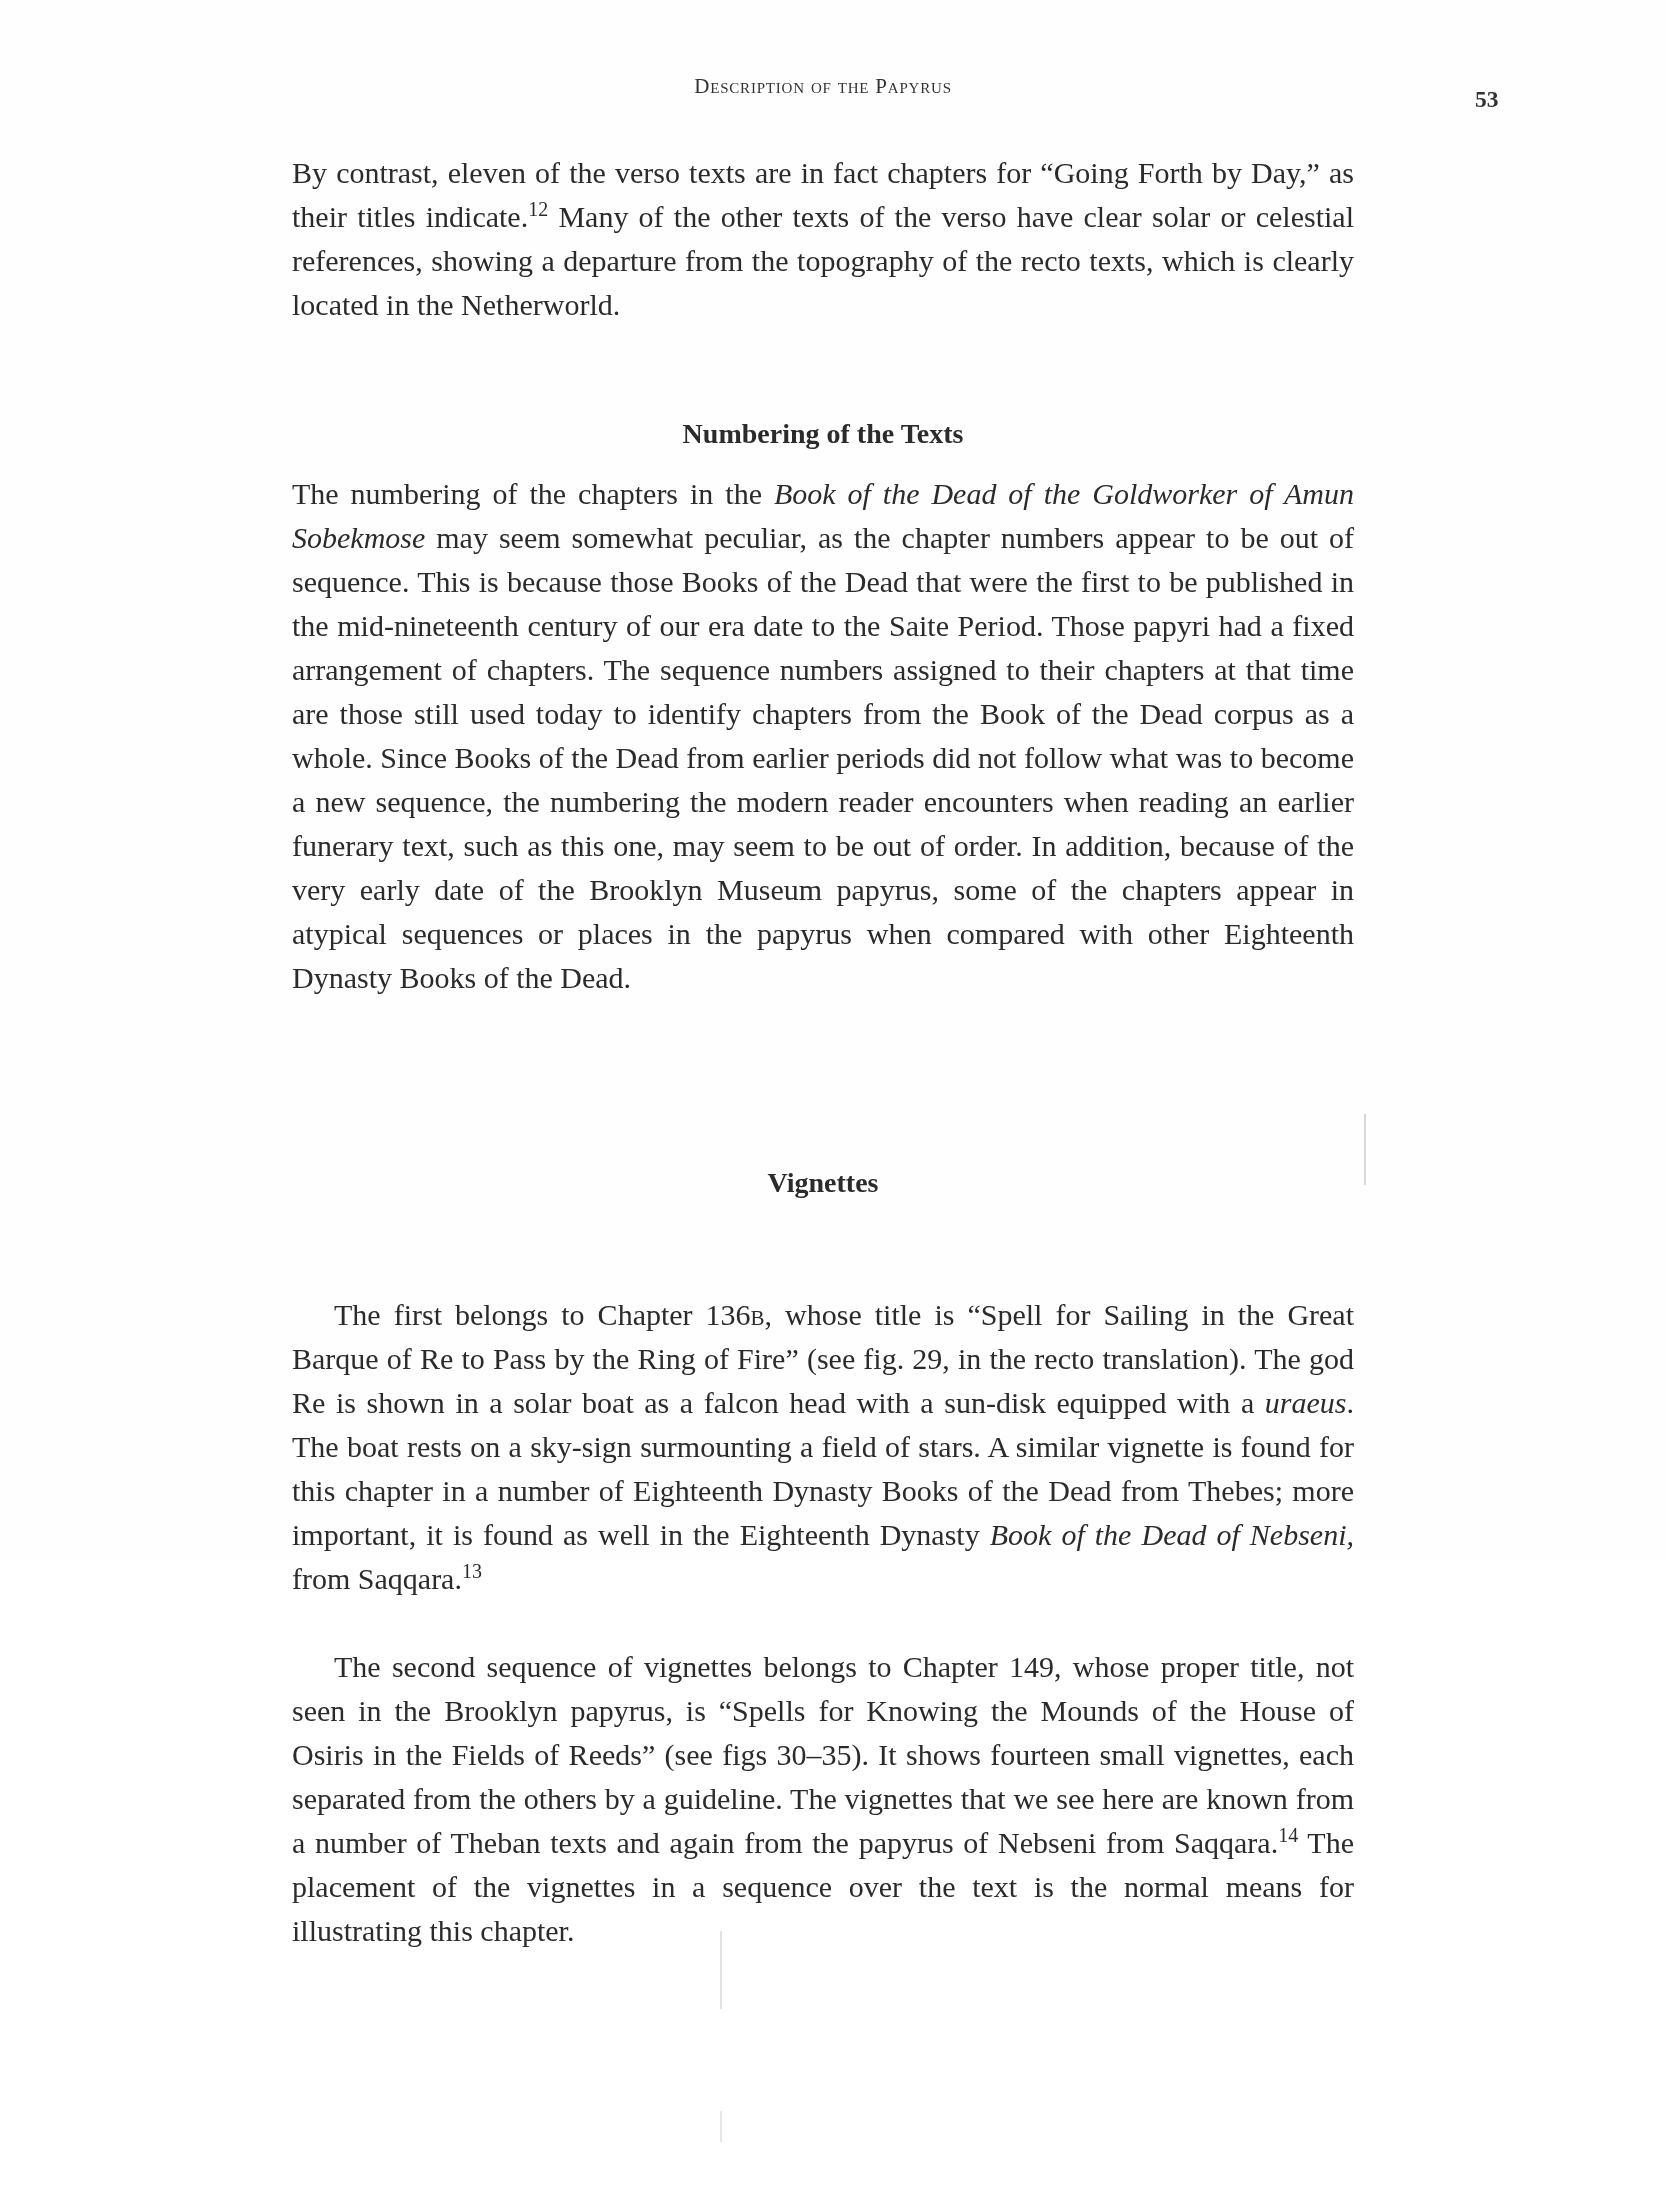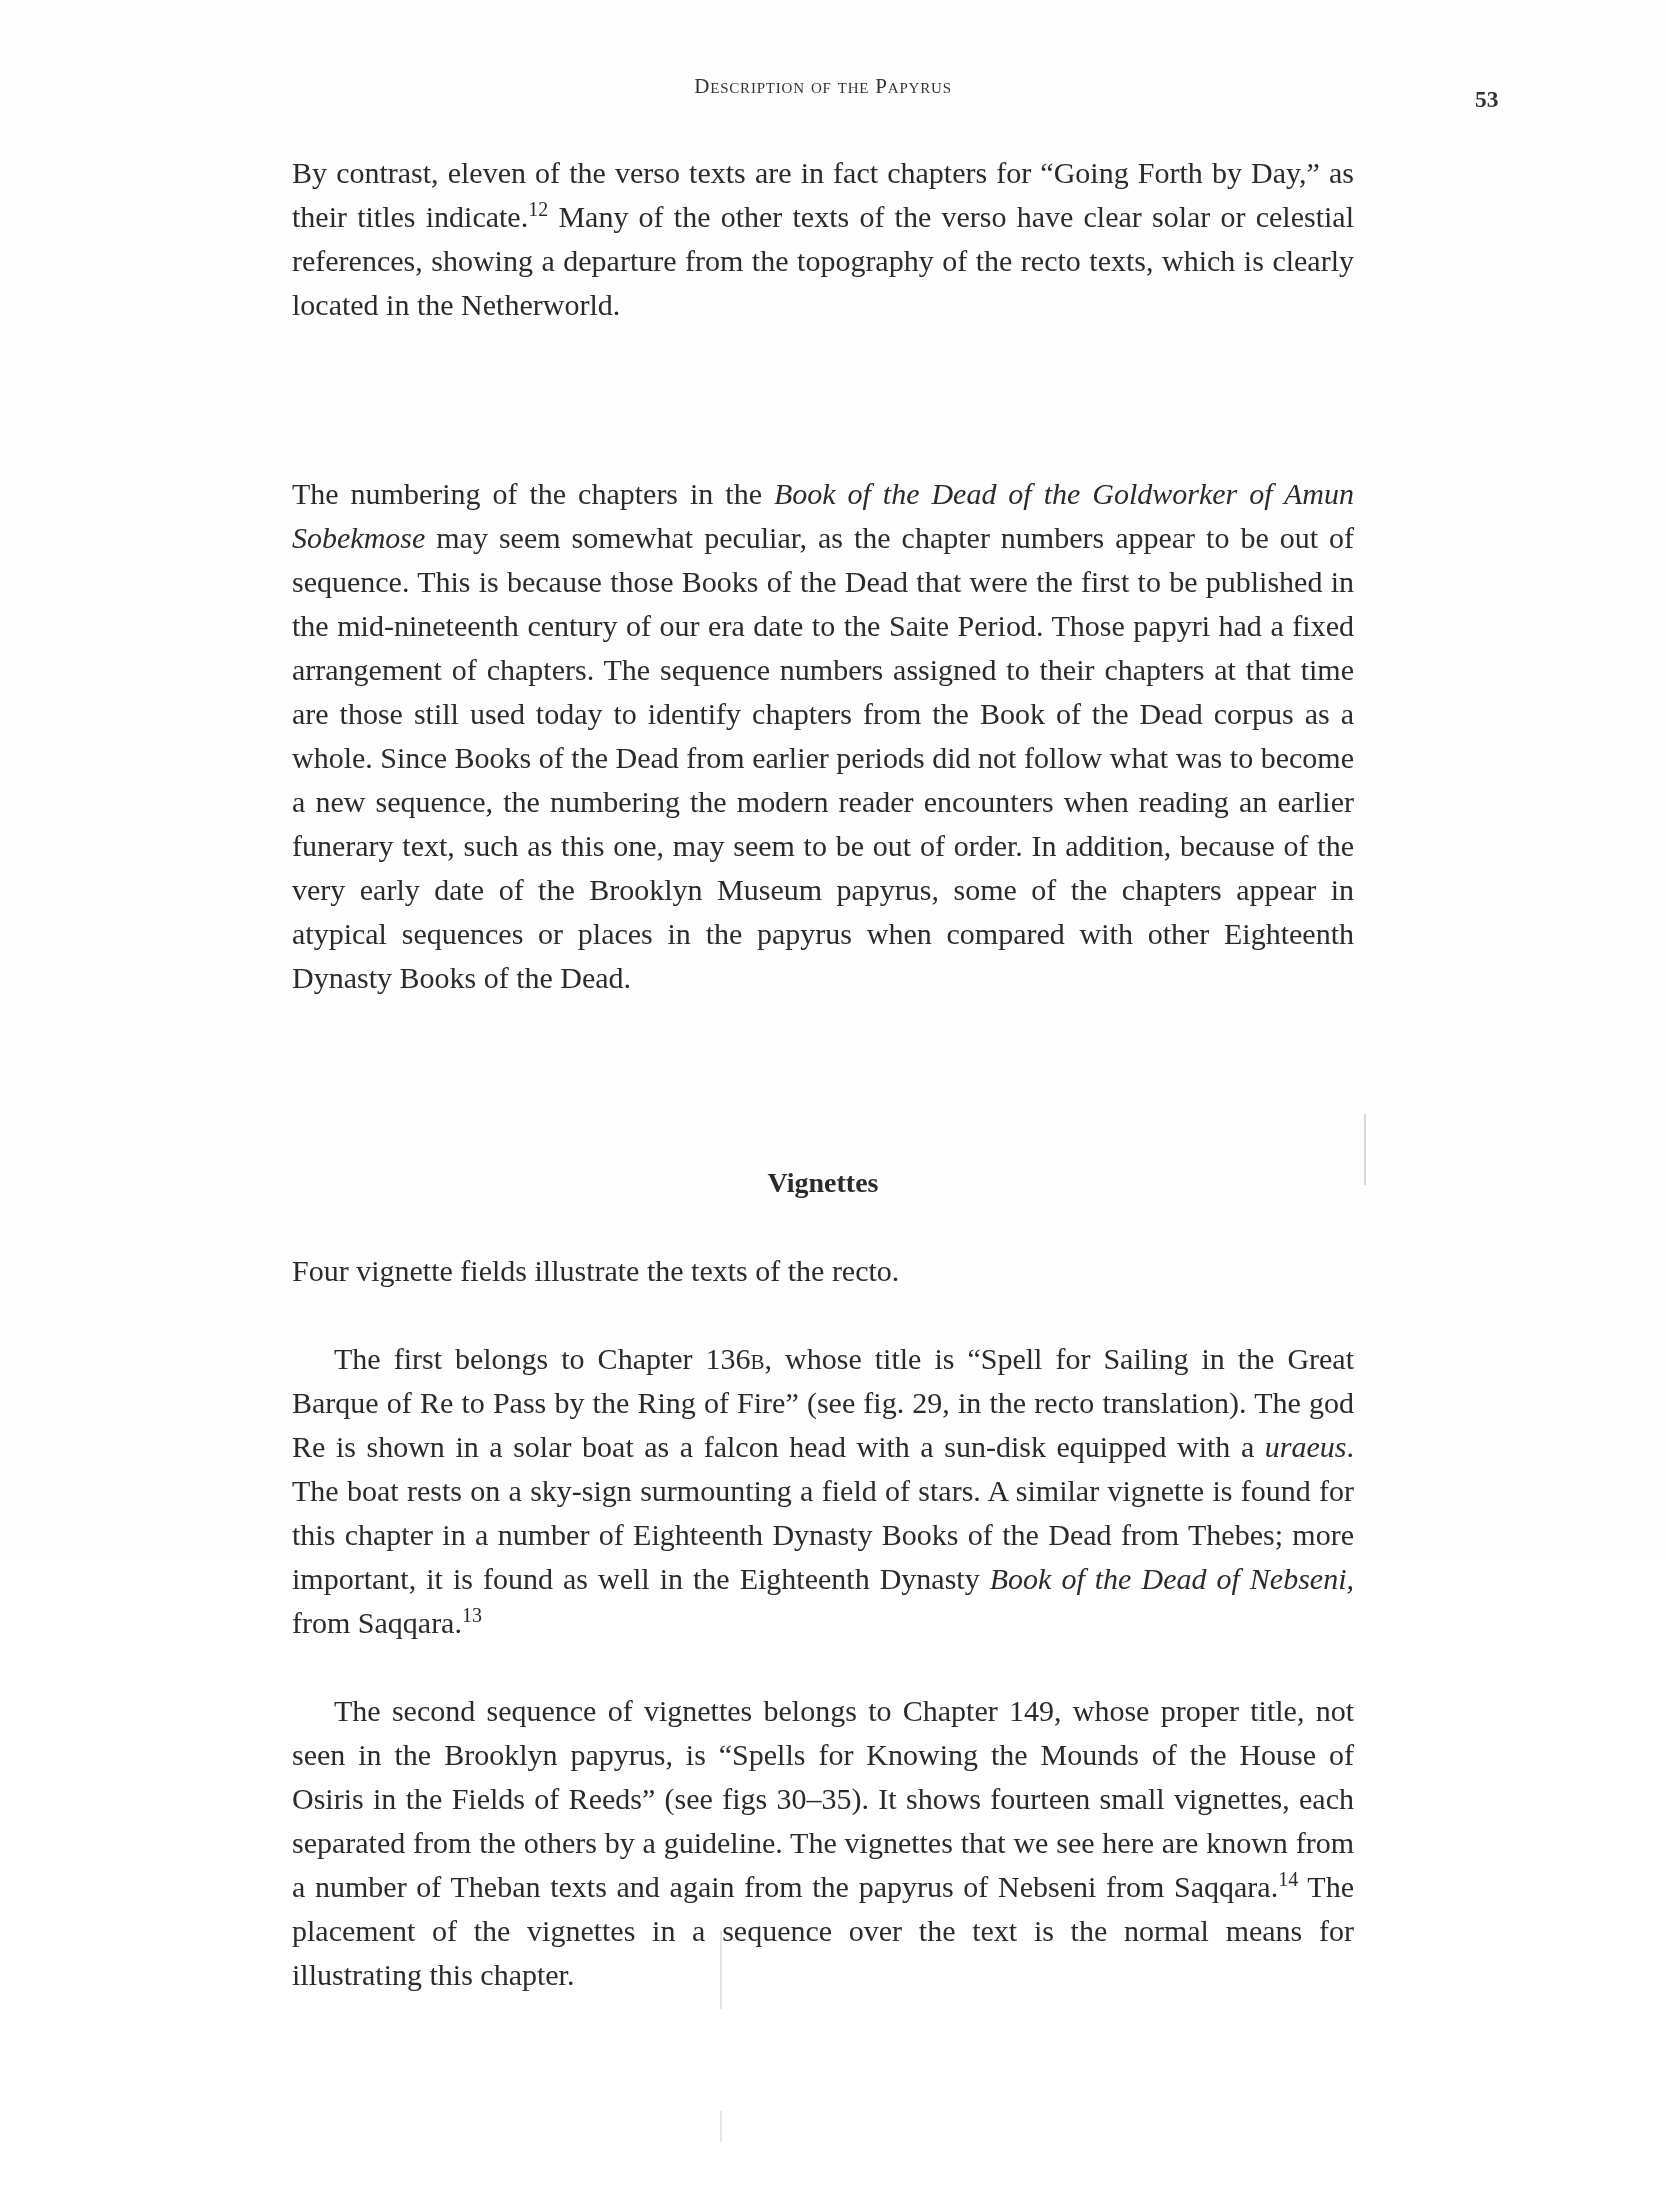--- a/index.html
+++ b/index.html
@@ -88,29 +88,29 @@
 
 <div class="page">
 
   <div class="running-head">Description of the Papyrus</div>
   <div class="page-number">53</div>
 
   <div class="body-text" style="top:151px;">
     <p><span>By contrast, eleven of the verso texts are in fact chapters for “Going Forth by Day,” as their titles indicate.</span><sup>12</sup><span> Many of the other texts of the verso have clear solar or celestial references, showing a departure from the topography of the recto texts, which is clearly located in the Netherworld.</span></p>
   </div>
 
+  <div class="heading" style="top:418px;">Numbering of the Texts</div>
 
   <div class="body-text" style="top:472px;">
     <p><span>The numbering of the chapters in the </span><em>Book of the Dead of the Goldworker of Amun Sobekmose</em><span> may seem somewhat peculiar, as the chapter numbers appear to be out of sequence. This is because those Books of the Dead that were the first to be published in the mid-nineteenth century of our era date to the Saite Period. Those papyri had a fixed arrangement of chapters. The sequence numbers assigned to their chapters at that time are those still used today to identify chapters from the Book of the Dead corpus as a whole. Since Books of the Dead from earlier periods did not follow what was to become a new sequence, the numbering the modern reader encounters when reading an earlier funerary text, such as this one, may seem to be out of order. In addition, because of the very early date of the Brooklyn Museum papyrus, some of the chapters appear in atypical sequences or places in the papyrus when compared with other Eighteenth Dynasty Books of the Dead.</span></p>
   </div>
 
   <div class="heading" style="top:1167px;">Vignettes</div>
 
   <div class="body-text" style="top:1249px;">
-    <p>Four vignette fields illustrate the texts of the recto.</p>
     <p class="indent"><span>The first belongs to Chapter 136</span><span class="sc">b</span><span>, whose title is “Spell for Sailing in the Great Barque of Re to Pass by the Ring of Fire” (see fig. 29, in the recto translation). The god Re is shown in a solar boat as a falcon head with a sun-disk equipped with a </span><em>uraeus</em><span>. The boat rests on a sky-sign surmounting a field of stars. A similar vignette is found for this chapter in a number of Eighteenth Dynasty Books of the Dead from Thebes; more important, it is found as well in the Eighteenth Dynasty </span><em>Book of the Dead of Nebseni,</em><span> from Saqqara.</span><sup>13</sup></p>
     <p class="indent"><span>The second sequence of vignettes belongs to Chapter 149, whose proper title, not seen in the Brooklyn papyrus, is “Spells for Knowing the Mounds of the House of Osiris in the Fields of Reeds” (see figs 30–35). It shows fourteen small vignettes, each separated from the others by a guideline. The vignettes that we see here are known from a number of Theban texts and again from the papyrus of Nebseni from Saqqara.</span><sup>14</sup><span> The placement of the vignettes in a sequence over the text is the normal means for illustrating this chapter.</span></p>
   </div>
 
   <div class="scan-mark" style="left:1364px; top:1114px; height:71px;"></div>
   <div class="scan-mark" style="left:720px; top:1931px; height:78px; background:#e2e2e2;"></div>
   <div class="scan-mark" style="left:720px; top:2111px; height:31px; background:#e6e6e6;"></div>
 </div>
 
 

